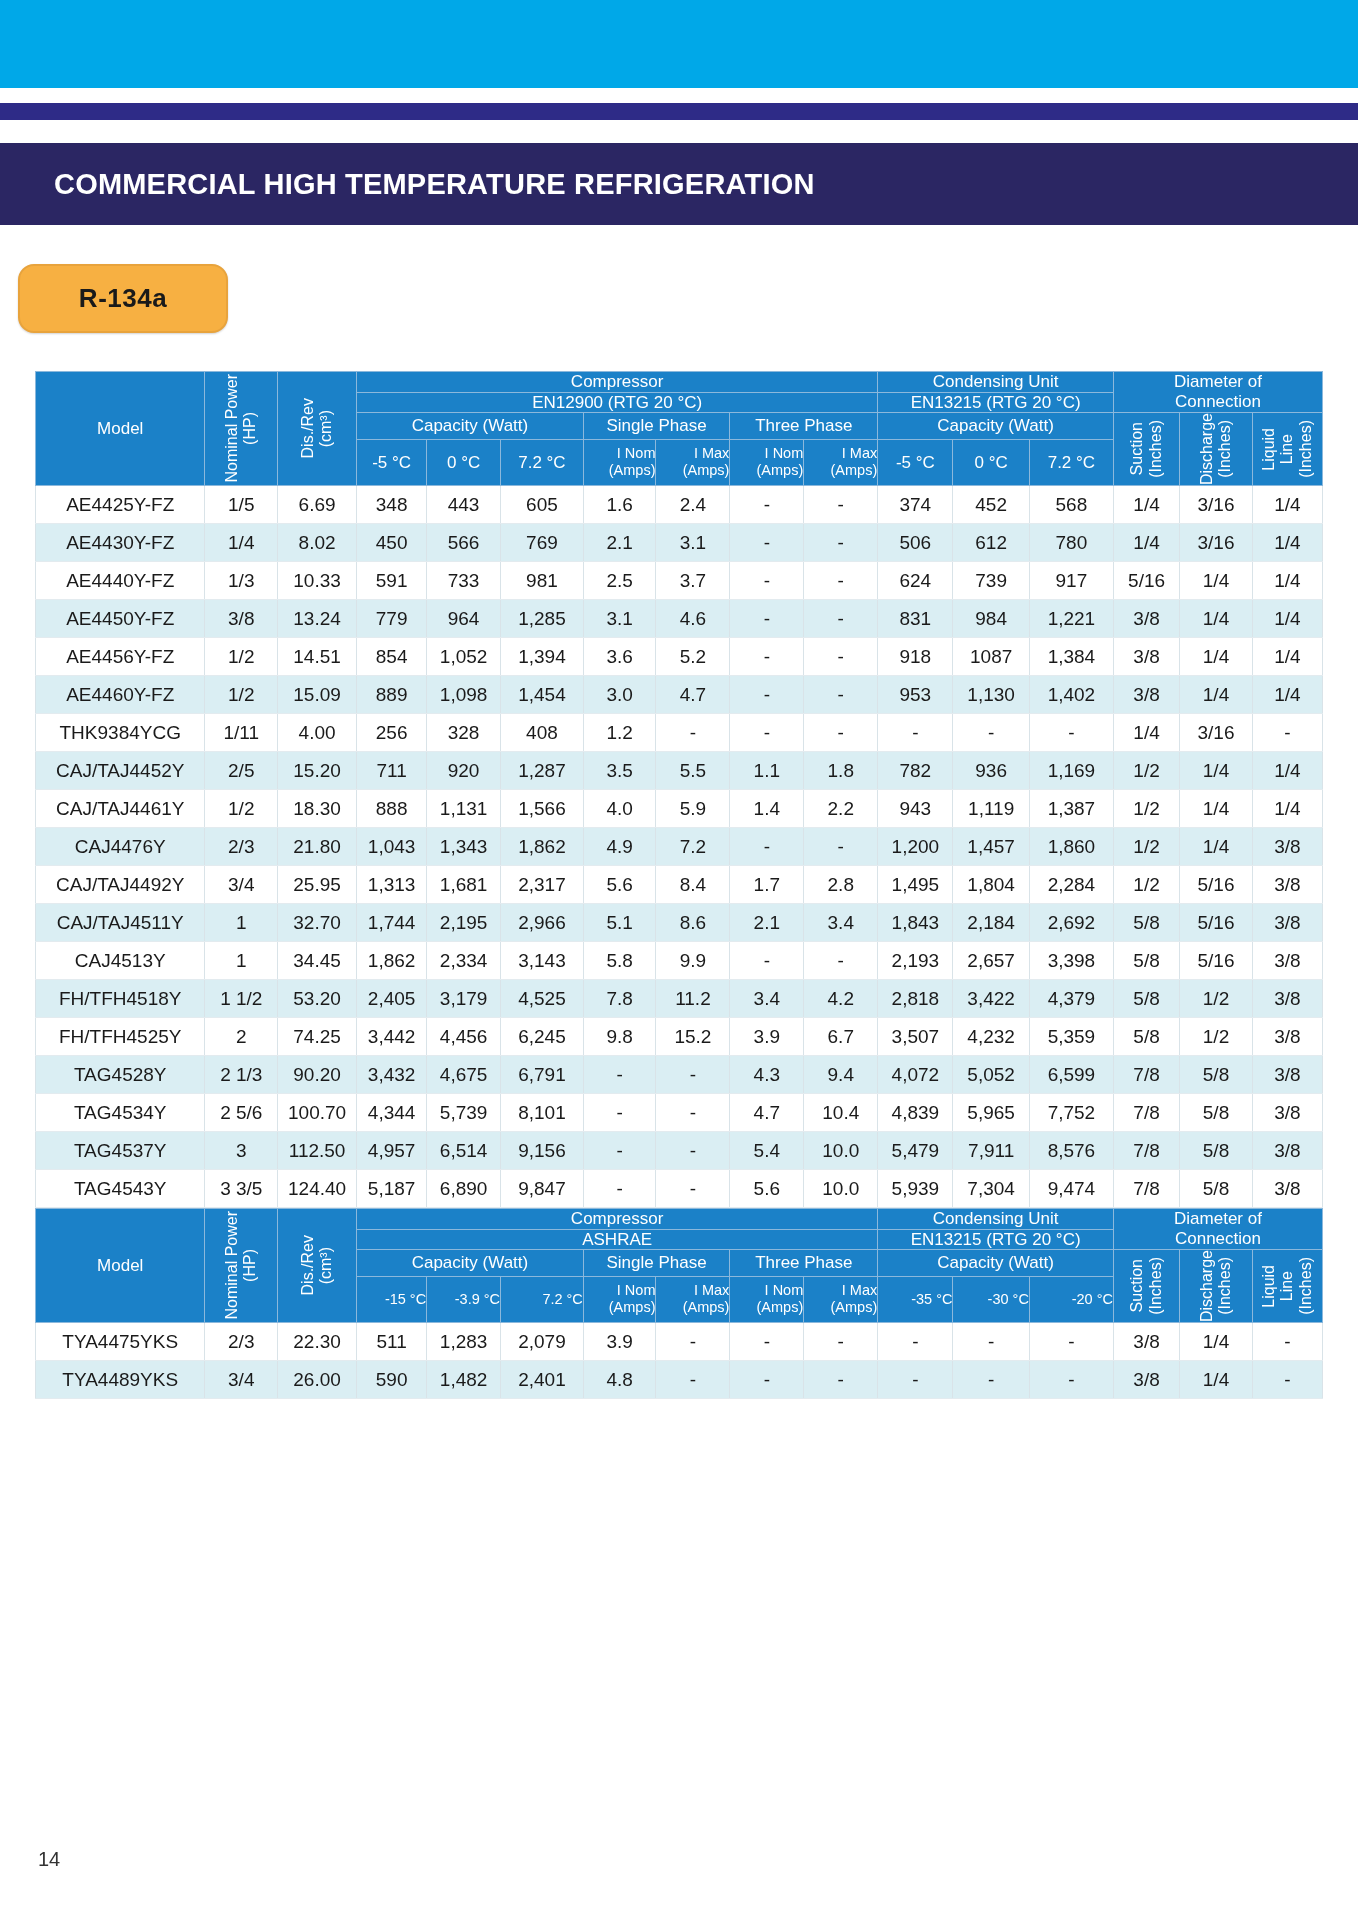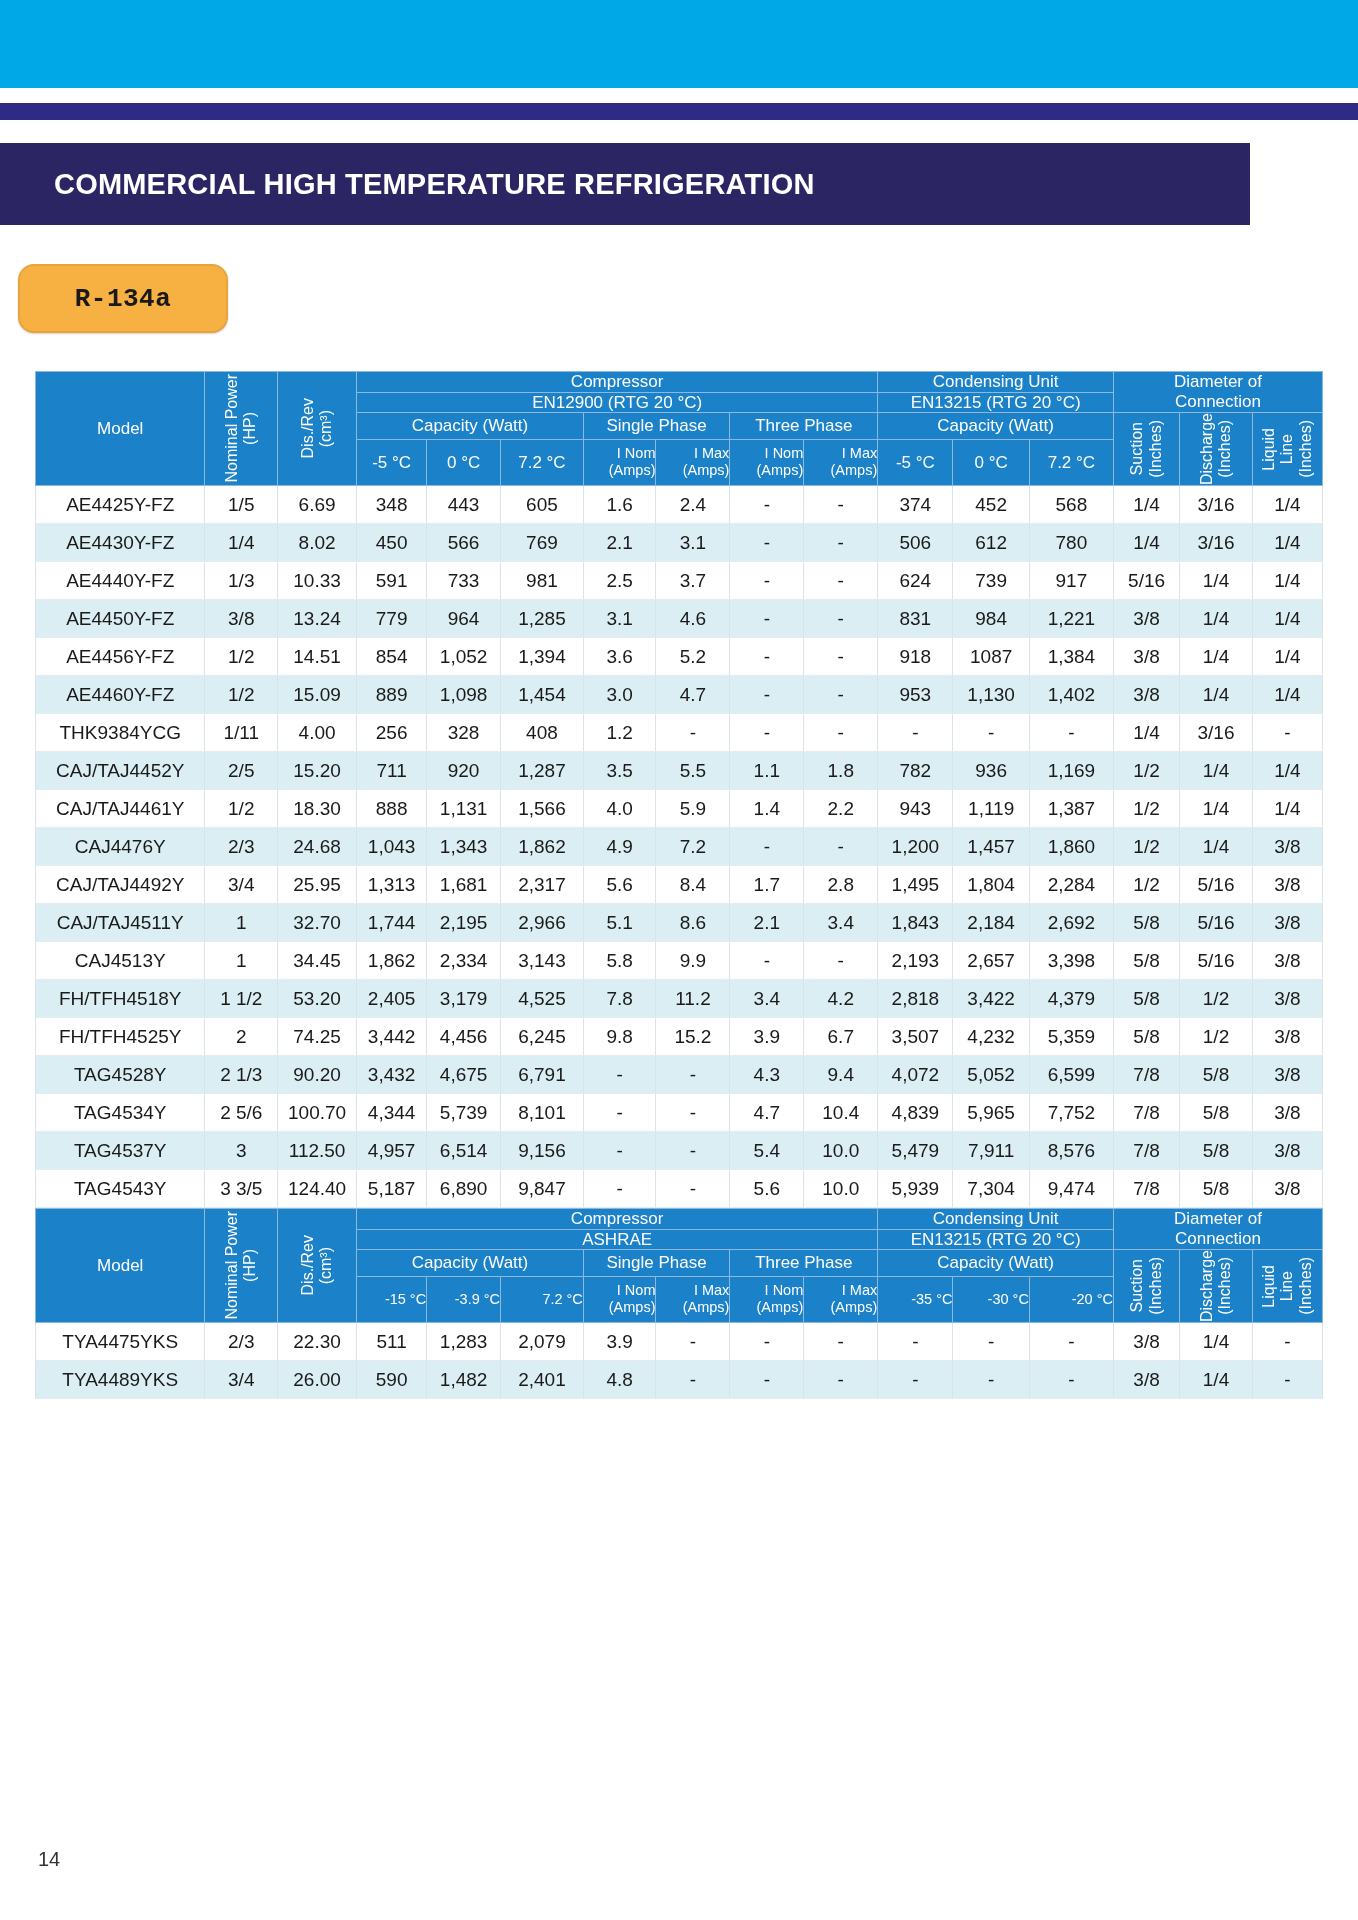--- a/index.html
+++ b/index.html
@@ -38,21 +38,21 @@
     position: absolute;
     left: 0; top: 120px;
     width: 1358px; height: 23px;
     background: #ffffff;
   }
 
   
   .title-bar {
     position: absolute;
     left: 0; top: 143px;
-    width: 1250px; height: 82px;
+    width: 1358px; height: 82px;
     background: #2b2663;
     display: flex;
     align-items: center;
   }
   .title-bar h1 {
     margin: 0;
     padding-left: 54px;
     color: #ffffff;
     font-size: 29px;
     font-weight: bold;
@@ -71,21 +71,20 @@
     display: flex;
     align-items: center;
     justify-content: center;
     box-shadow: 0 1px 2px rgba(0,0,0,0.18);
   }
   .pill span {
     font-size: 26px;
     font-weight: bold;
     color: #1a1a1a;
     letter-spacing: 0.5px;
-    font-family: Liberation Mono, monospace;
   }
 
   
   .tbl-wrap { position: absolute; left: 35px; }
   #table1-wrap { top: 371px; }
   #table2-wrap { top: 1208px; }
 
   table.spec {
     border-collapse: collapse;
     table-layout: fixed;
@@ -426,21 +425,21 @@
           <td>943</td>
           <td>1,119</td>
           <td>1,387</td>
           <td>1/2</td>
           <td>1/4</td>
           <td>1/4</td>
         </tr>
         <tr class="alt">
           <td class="model">CAJ4476Y</td>
           <td>2/3</td>
-          <td>24.68</td>
+          <td>21.80</td>
           <td>1,043</td>
           <td>1,343</td>
           <td>1,862</td>
           <td>4.9</td>
           <td>7.2</td>
           <td>-</td>
           <td>-</td>
           <td>1,200</td>
           <td>1,457</td>
           <td>1,860</td>

